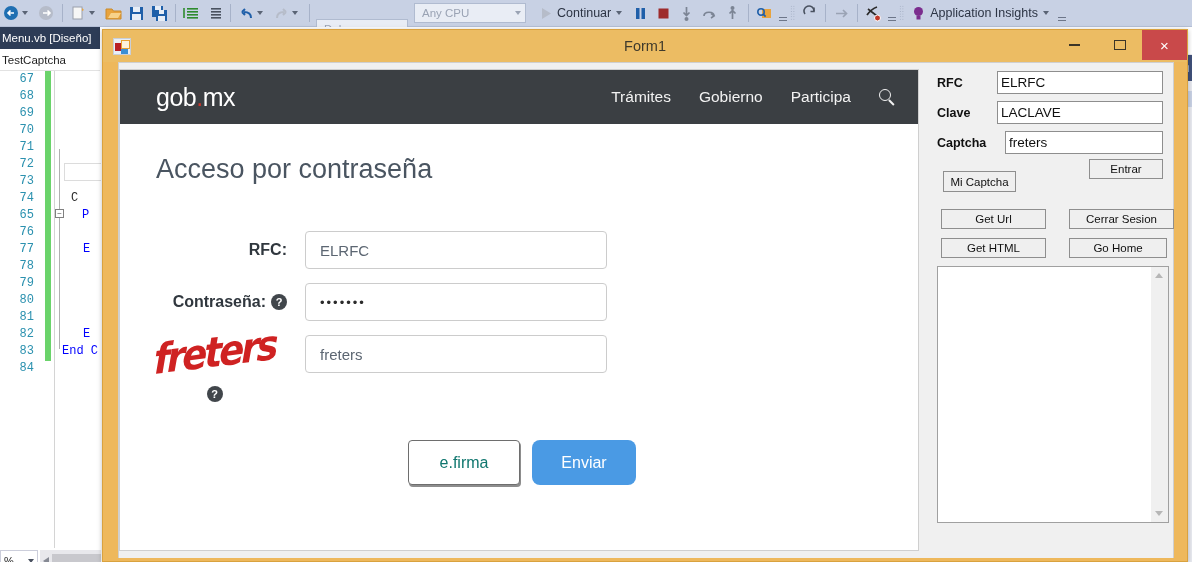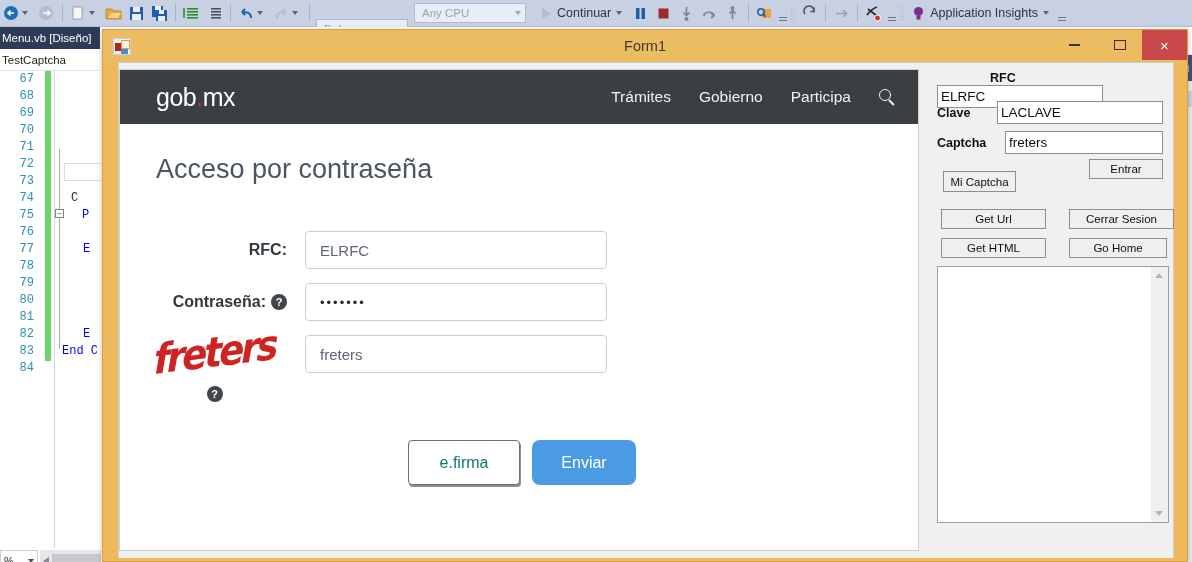--- a/index.html
+++ b/index.html
@@ -478,21 +478,21 @@
   <div class="editor">
     <div class="gutter">
       <div class="lineno">67</div>
       <div class="lineno">68</div>
       <div class="lineno">69</div>
       <div class="lineno">70</div>
       <div class="lineno">71</div>
       <div class="lineno">72</div>
       <div class="lineno">73</div>
       <div class="lineno">74</div>
-      <div class="lineno">75</div>
+      <div class="lineno">65</div>
       <div class="lineno">76</div>
       <div class="lineno">77</div>
       <div class="lineno">78</div>
       <div class="lineno">79</div>
       <div class="lineno">80</div>
       <div class="lineno">81</div>
       <div class="lineno">82</div>
       <div class="lineno">83</div>
       <div class="lineno">84</div>
     </div>
@@ -592,21 +592,21 @@
 
         <div class="btn-row">
           <button class="btn-efirma">e.firma</button>
           <button class="btn-enviar">Enviar</button>
         </div>
       </div>
     </div>
 
     <div class="wf-panel">
 
-      <div class="wf-row" style="left:6px; top:8px;flex-direction:column;">
+      <div class="wf-row" style="left:6px; top:8px;">
         <span class="wf-label" style="width:60px;">RFC</span>
         <input class="wf-input" style="width: 166px;" type="text" value="ELRFC">
       </div>
 
       <div class="wf-row" style="left:6px; top:38px;">
         <span class="wf-label" style="width:60px;">Clave</span>
         <input class="wf-input" style="width: 166px;" type="text" value="LACLAVE">
       </div>
 
       <div class="wf-row" style="left:6px; top:68px;">

